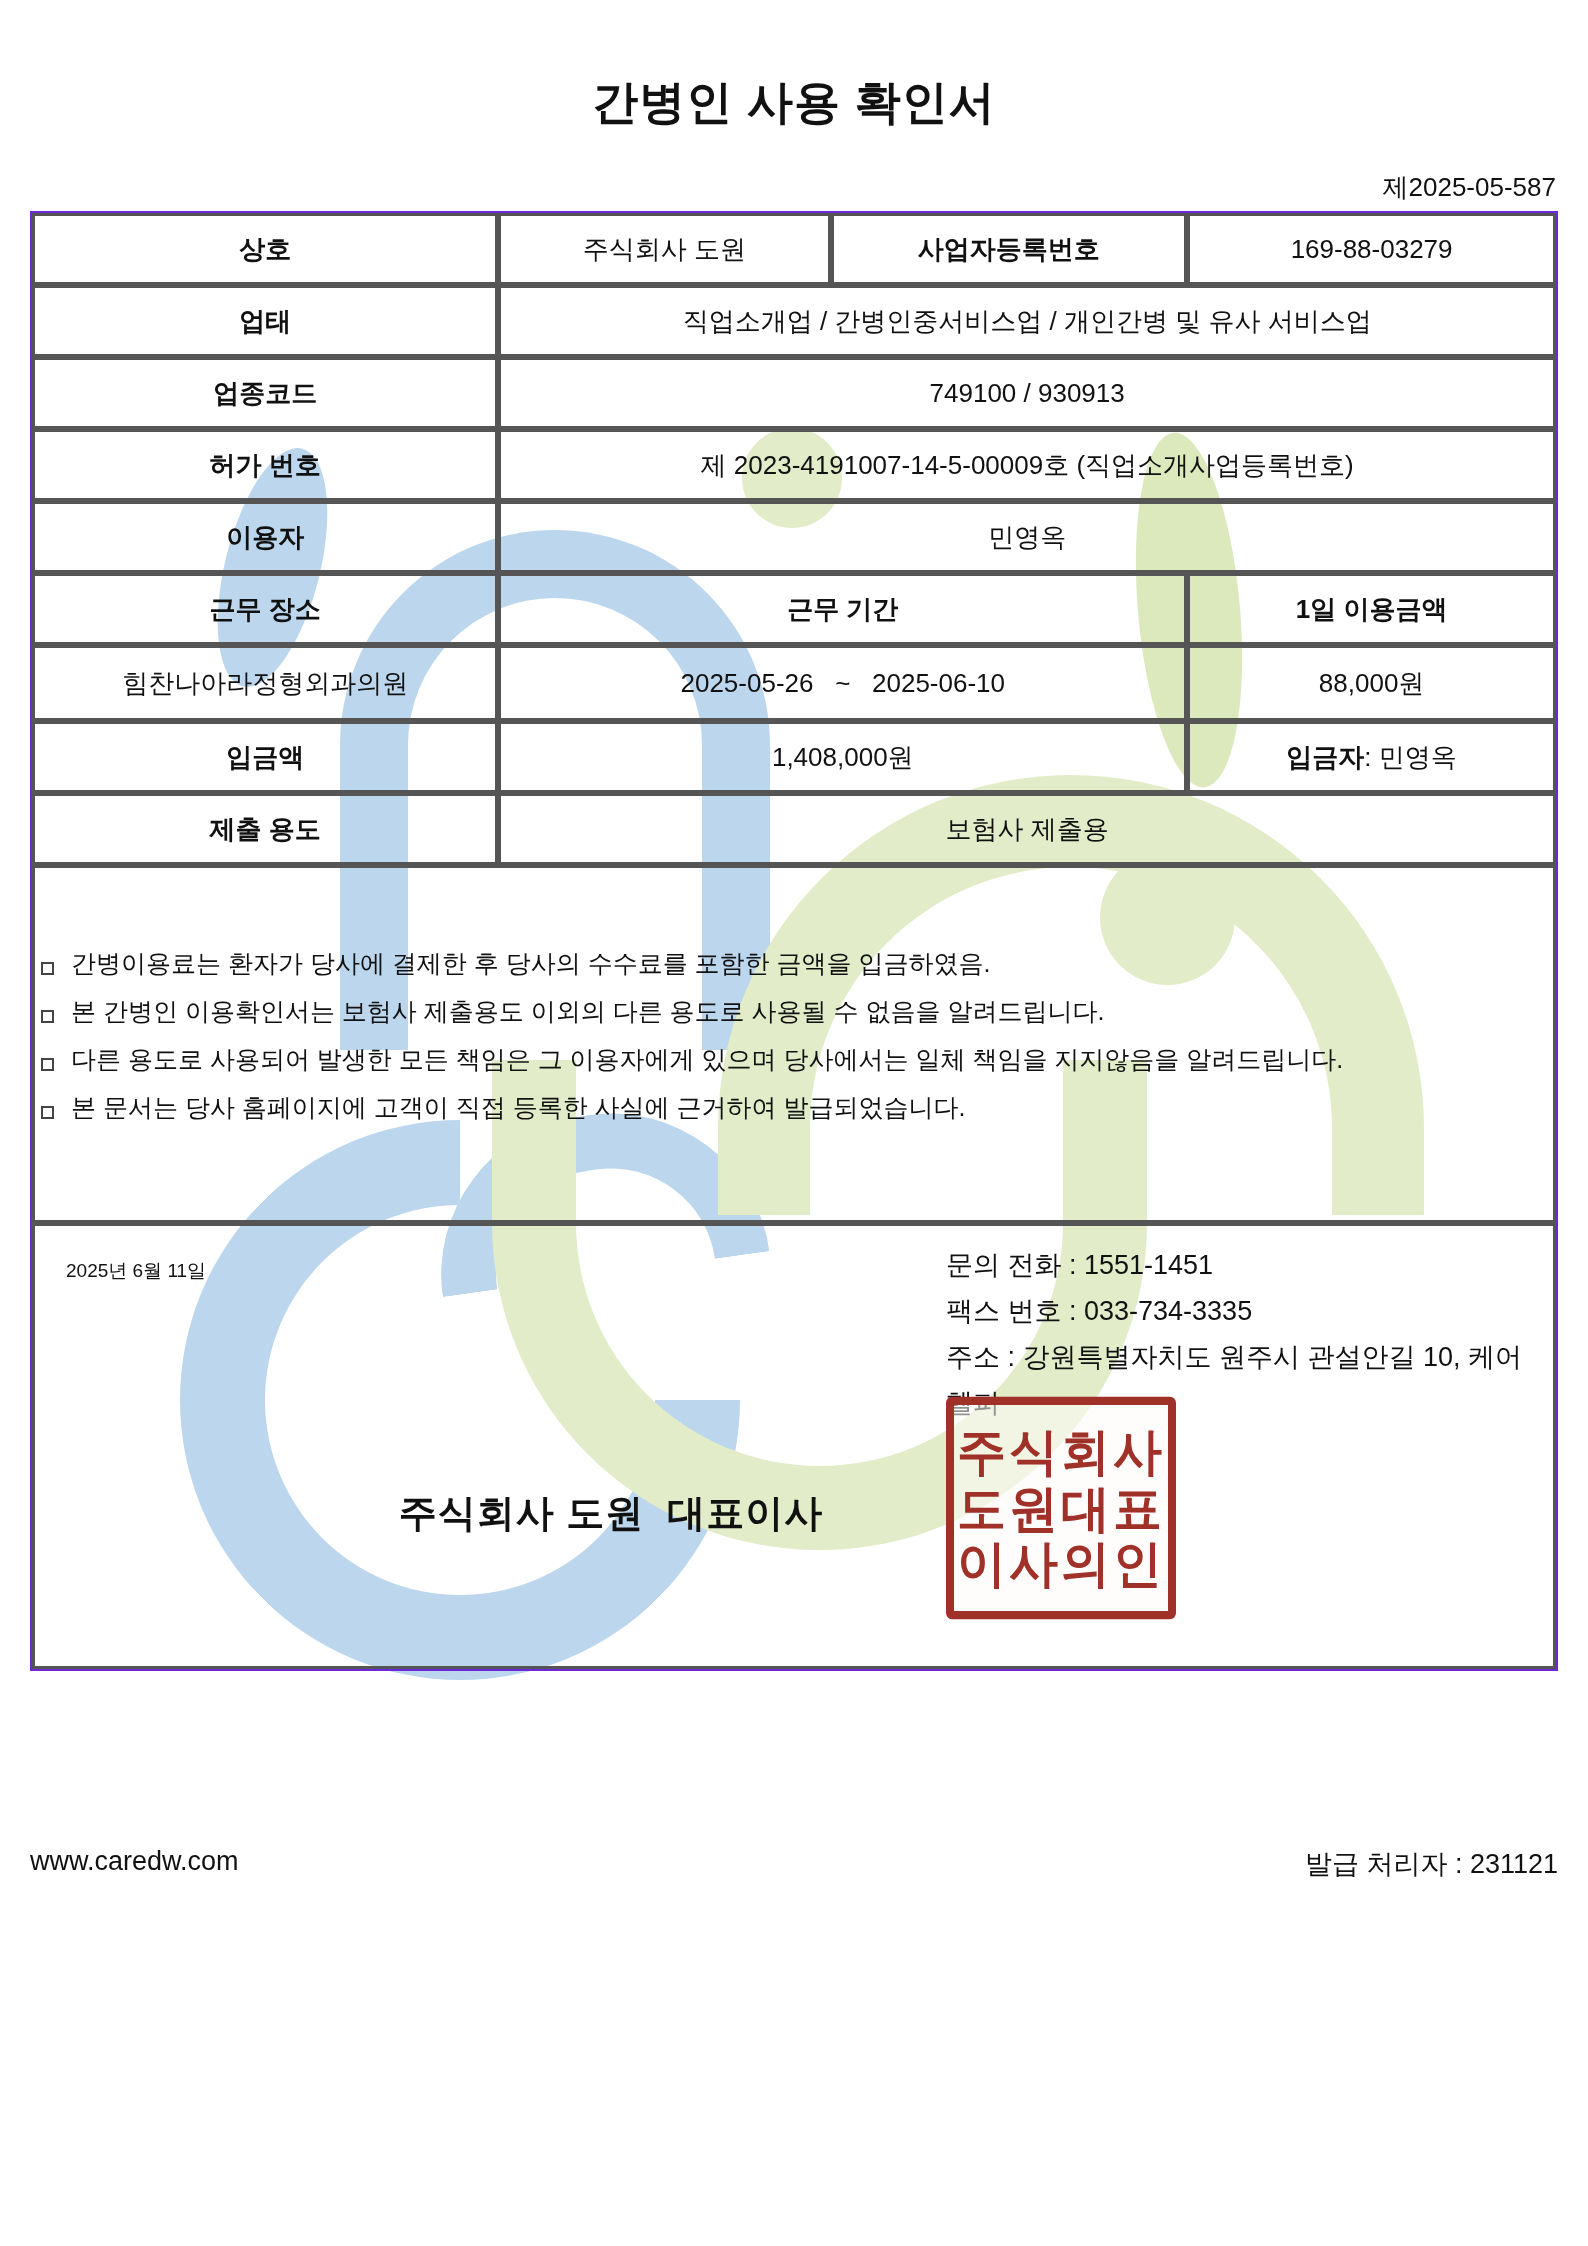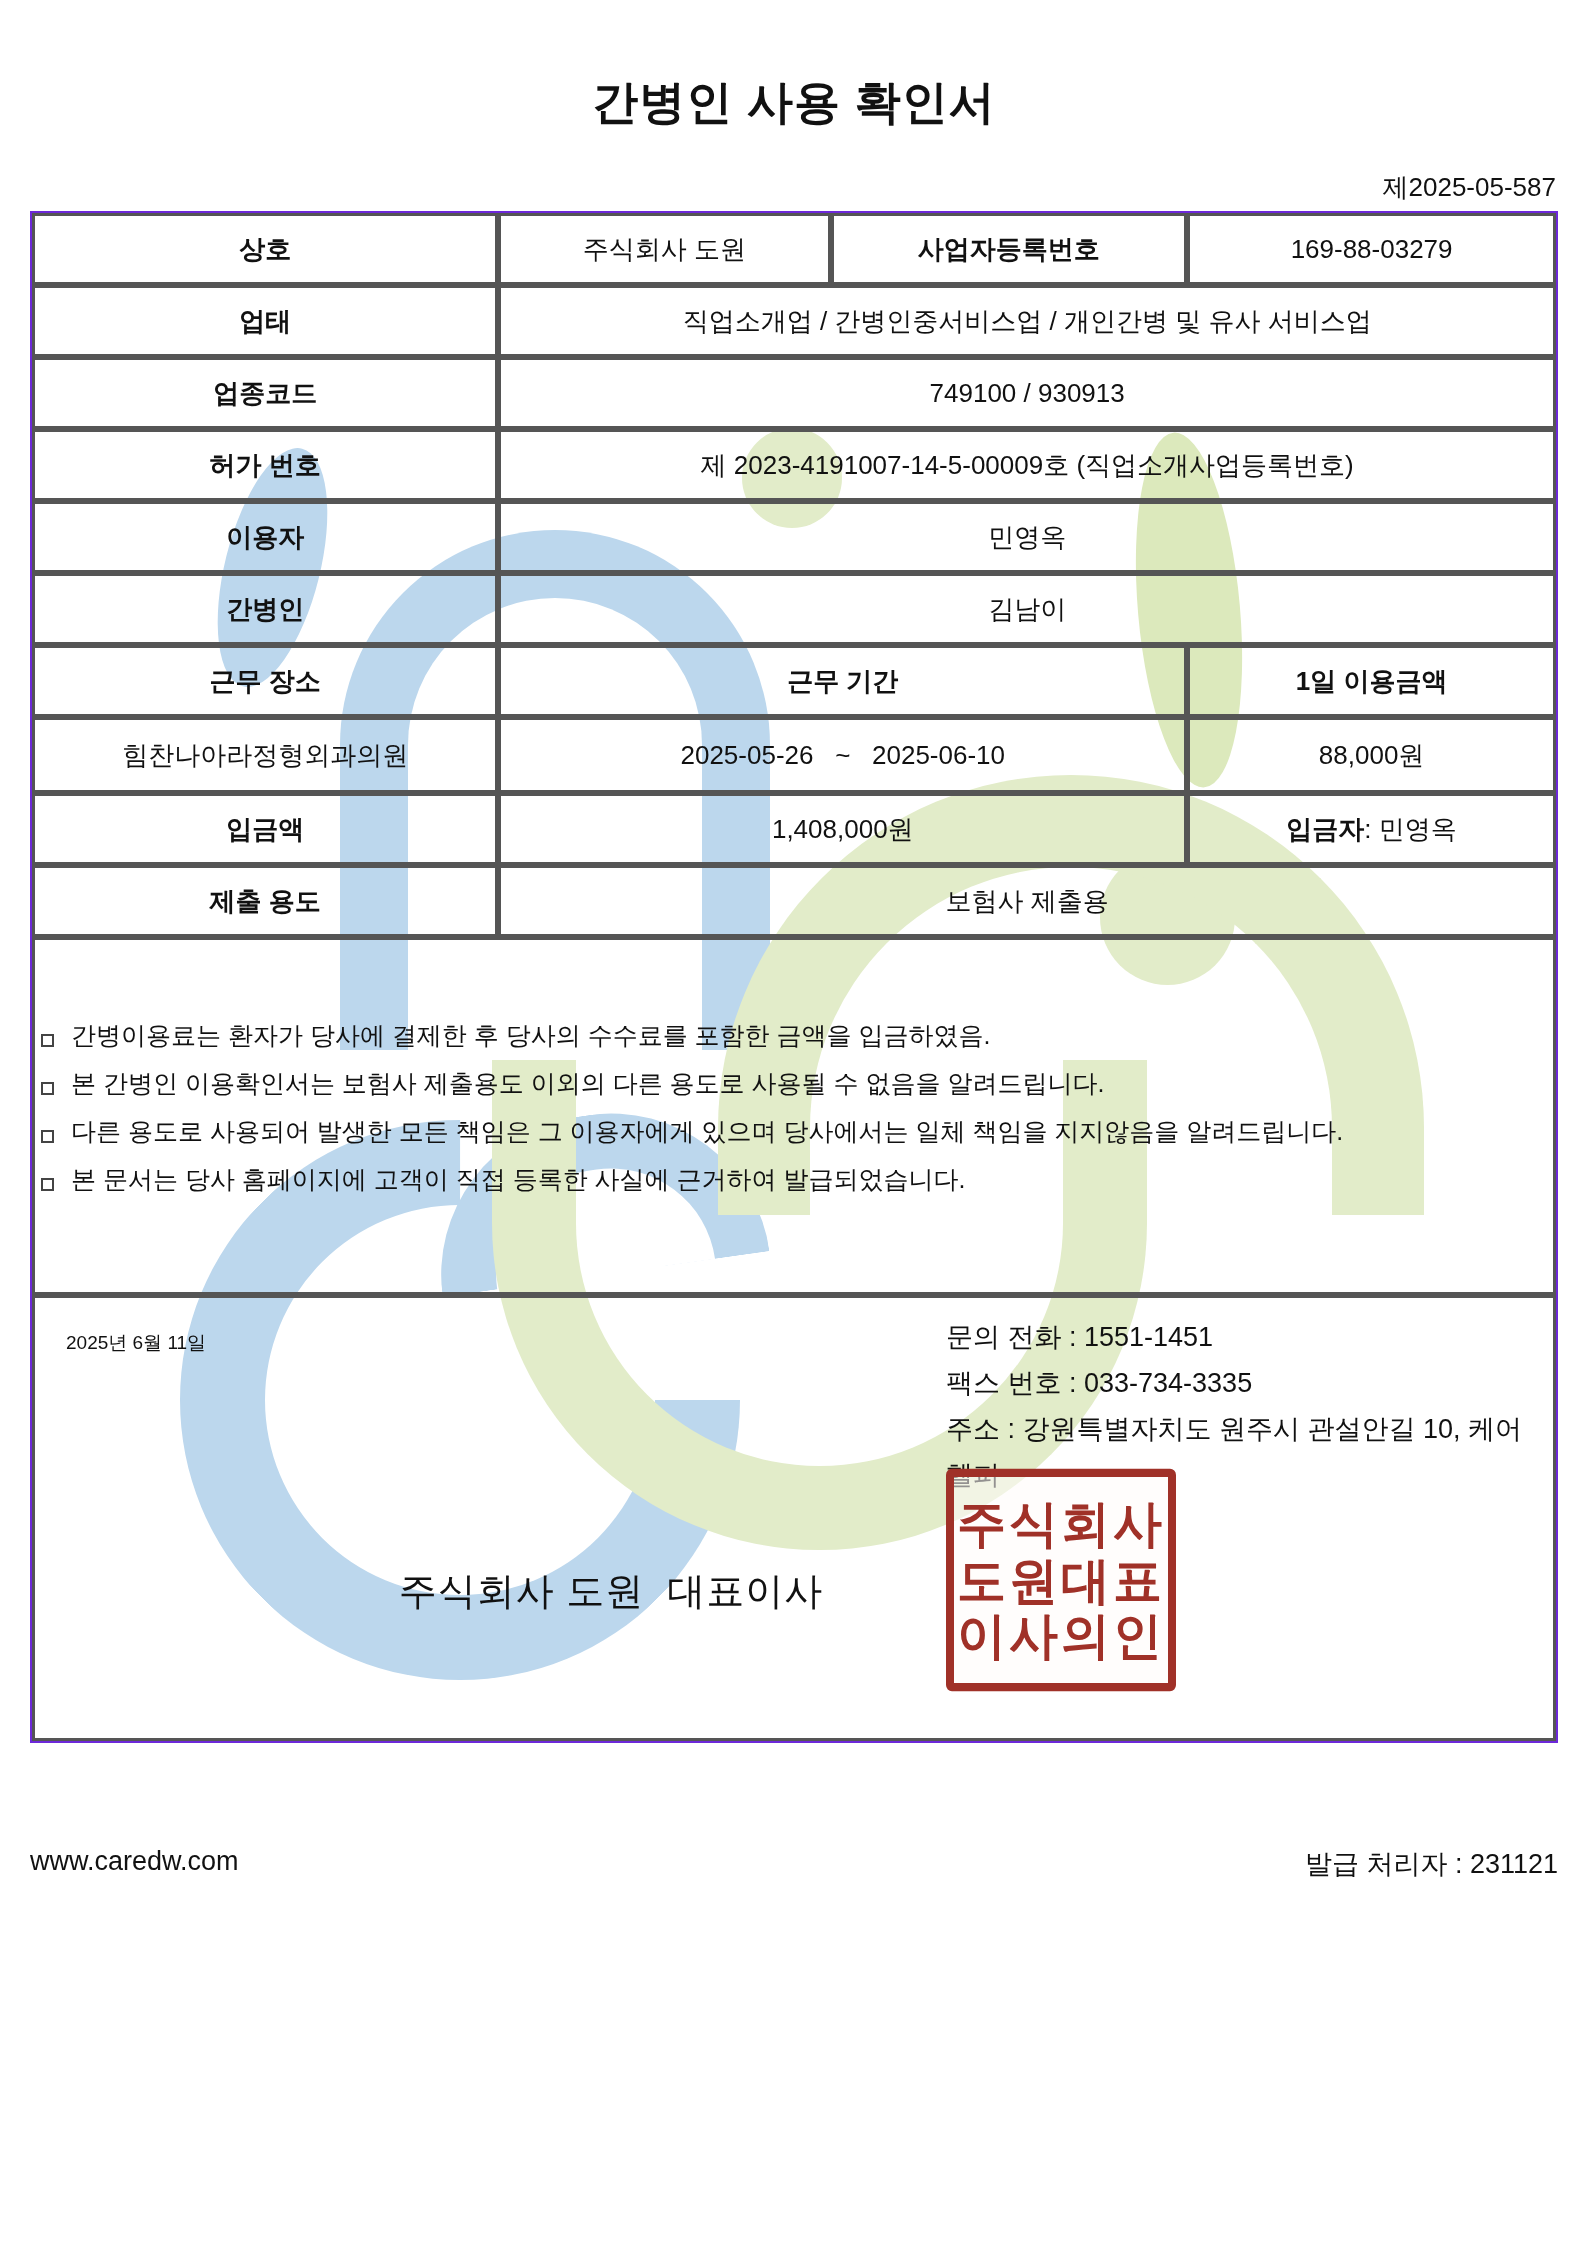--- a/index.html
+++ b/index.html
@@ -36,21 +36,21 @@
   
   td.notes-cell{height:348px;text-align:left;vertical-align:top;padding:62px 30px 0 52px;}
   .note-line{display:flex;align-items:center;margin-bottom:17px;font-size:25px;line-height:31px;}
   .note-bullet{flex:0 0 auto;width:9px;height:9px;border:2px solid #444;margin:10px 17px 0 0;}
 
   
   td.bottom-cell{height:436px;padding:0;}
   .bottom-wrap{position:relative;width:100%;height:436px;}
   .issue-date{position:absolute;left:25px;top:30px;font-size:19px;}
   .contact{position:absolute;left:905px;top:14px;text-align:left;font-size:27px;line-height:46px;}
-  .signature{position:absolute;left:250px;top:266px;width:640px;text-align:center;font-size:38px;font-weight:400;letter-spacing:1px;white-space:pre;}
+  .signature{position:absolute;left:250px;top:260px;width:640px;text-align:center;font-size:38px;font-weight:700;letter-spacing:1px;white-space:pre;}
   .stamp{position:absolute;left:905px;top:172px;width:214px;height:200px;border:8px solid #a03128;border-radius:6px;background:rgba(255,252,250,0.55);display:flex;flex-direction:column;justify-content:center;align-items:center;color:#a03128;font-weight:900;font-size:49px;line-height:1.12;letter-spacing:3px;transform:scaleY(1.03);}
 
   .footer-left{position:absolute;left:30px;top:1846px;font-size:27px;}
   .footer-right{position:absolute;right:30px;top:1846px;font-size:27px;}
 </style>
 </head>
 <body>
 
 <div class="page">
 
@@ -92,24 +92,20 @@
           <th>업종코드</th>
           <td colspan="3">749100 / 930913</td>
         </tr>
         <tr class="r-std">
           <th>허가 번호</th>
           <td colspan="3">제 2023-4191007-14-5-00009호 (직업소개사업등록번호)</td>
         </tr>
         <tr class="r-std">
           <th>이용자</th>
           <td colspan="3">민영옥</td>
-        </tr>
-        <tr class="r-std">
-          <th>간병인</th>
-          <td colspan="3">김남이</td>
         </tr>
         <tr class="r-std">
           <th>근무 장소</th>
           <th colspan="2">근무 기간</th>
           <th>1일 이용금액</th>
         </tr>
         <tr class="r-data">
           <td>힘찬나아라정형외과의원</td>
           <td colspan="2" class="pre">2025-05-26   ~   2025-06-10</td>
           <td>88,000원</td>

